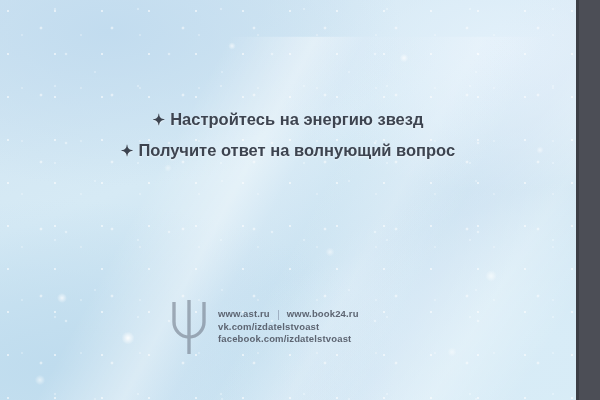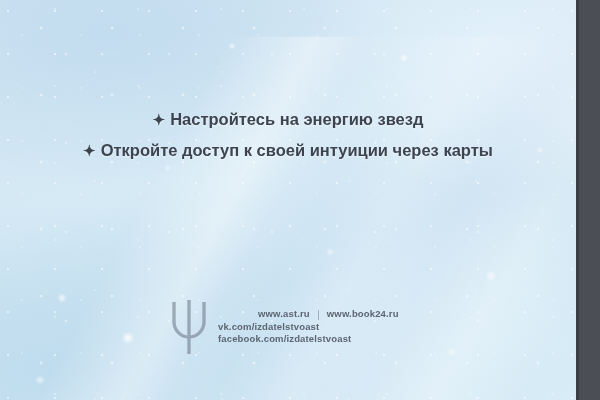--- a/index.html
+++ b/index.html
@@ -149,21 +149,20 @@
     font-size: 9.5px;
     font-weight: bold;
     line-height: 12.4px;
     letter-spacing: 0.15px;
     white-space: nowrap;
   }
 
   .footer-top {
     display: flex;
     align-items: center;
-    margin-left: 40px;
   }
 
   .footer-sep {
     display: inline-block;
     width: 1px;
     height: 10px;
     background: #9fb0c2;
     margin: 0 8px;
   }
 
@@ -196,21 +195,21 @@
   <div class="bg-streaks-2"></div>
   <div class="bg-stardust"></div>
   <div class="bg-stardust b"></div>
   <div class="bg-bokeh"></div>
 
   <div class="benefits">
     <div class="benefit-line">
       <span class="star-bullet">✦</span><span>Настройтесь на энергию звезд</span>
     </div>
     <div class="benefit-line">
-      <span class="star-bullet">✦</span><span>Откройте доступ к своей интуиции через карты</span>
+      <span class="star-bullet">✦</span><span>Получите ответ на волнующий вопрос</span>
     </div>
   </div>
 
   <div class="footer">
 
     <svg class="ast-logo" viewBox="0 0 42 62">
       <path d="M6 6 L6 26 A15 15 0 0 0 36 26 L36 6" fill="none" stroke="#6b7483" stroke-width="3.4" stroke-linecap="butt"></path>
       <line x1="21" y1="4" x2="21" y2="58" stroke="#6b7483" stroke-width="3.4"></line>
     </svg>
 

